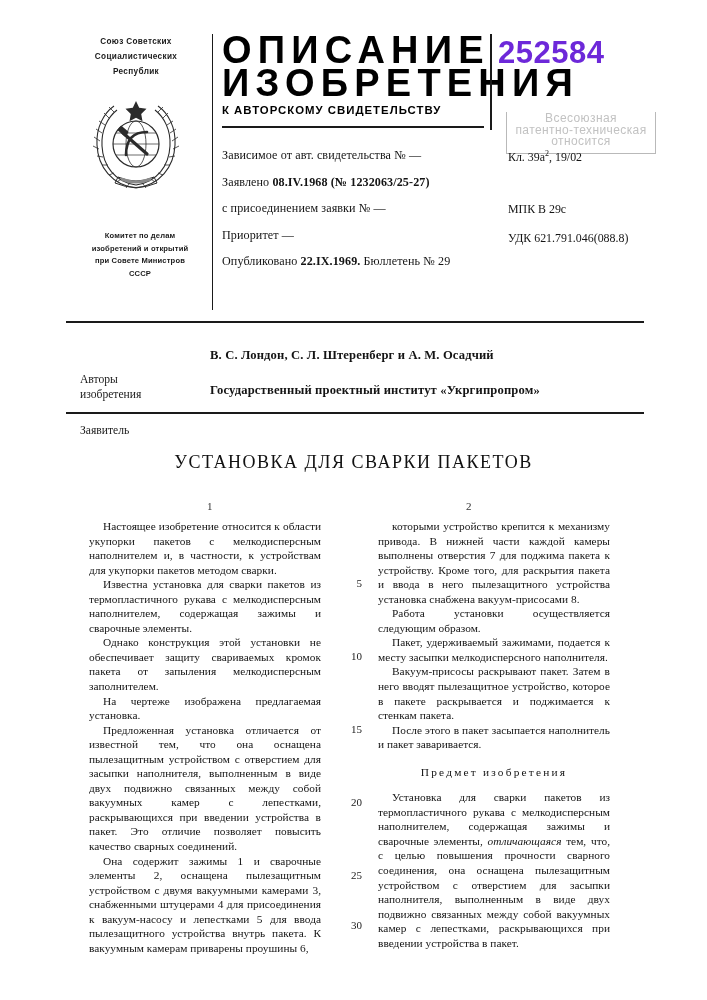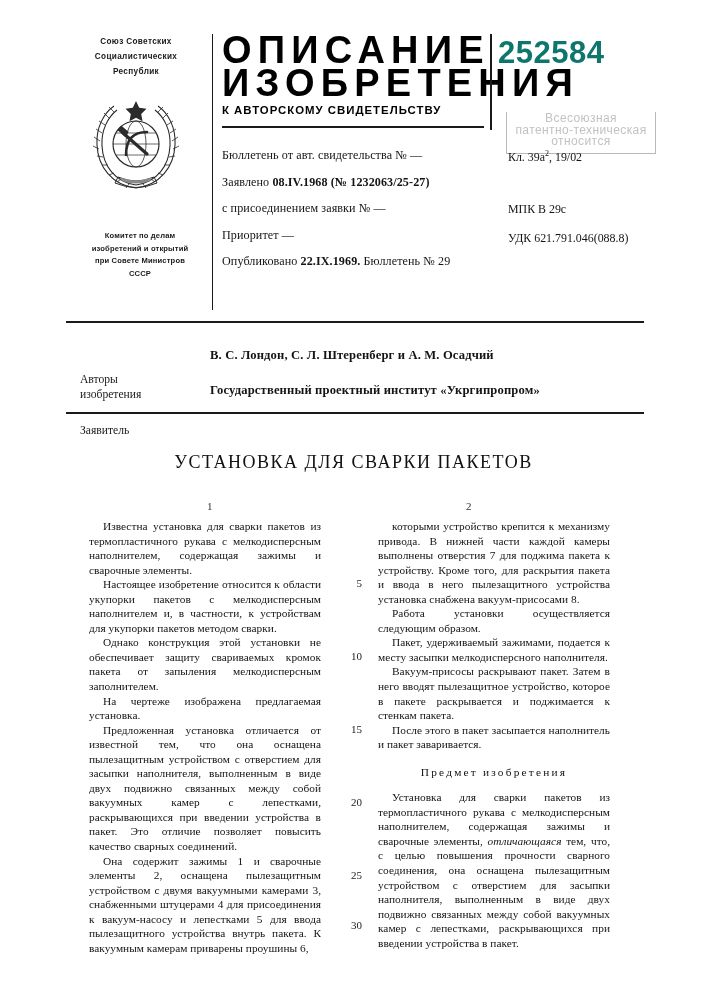--- a/index.html
+++ b/index.html
@@ -102,21 +102,21 @@
     color: #000;
   }
   .patent-number {
     position: absolute;
     left: 276px;
     top: 1px;
     font-family: "Liberation Sans", "DejaVu Sans", sans-serif;
     font-weight: bold;
     font-size: 31px;
     letter-spacing: 0.5px;
-    color: #0f766e;
+    color: #6d28d9;
   }
   .num-vrule {
     position: absolute;
     left: 268px;
     top: 0px;
     width: 2px;
     height: 96px;
     background: #1a1a1a;
   }
   .title-hr {
@@ -337,21 +337,21 @@
     <div class="title-block">
       <div class="bigtitle">ОПИСАНИЕ</div>
       <div class="bigtitle">ИЗОБРЕТЕНИЯ</div>
       <div class="subtitle">К АВТОРСКОМУ СВИДЕТЕЛЬСТВУ</div>
       <div class="num-vrule"></div>
       <div class="patent-number">252584</div>
       <div class="title-hr"></div>
     </div>
 
     <div class="biblio">
-      <div>Бюллетень от авт. свидетельства № —</div>
+      <div>Зависимое от авт. свидетельства № —</div>
       <div>
         <span>Заявлено</span>
         <span class="b">08.IV.1968</span>
         <span class="b">(№ 1232063/25-27)</span>
       </div>
       <div>с присоединением заявки № —</div>
       <div>Приоритет   —</div>
       <div>
         <span>Опубликовано</span>
         <span class="b">22.IX.1969.</span>
@@ -399,22 +399,22 @@
   <div class="gutter">
     <span style="top:58px">5</span>
     <span style="top:131px">10</span>
     <span style="top:204px">15</span>
     <span style="top:277px">20</span>
     <span style="top:350px">25</span>
     <span style="top:400px">30</span>
   </div>
 
   <div class="col col-left">
+    <p>Настоящее изобретение относится к области укупорки пакетов с мелкодисперсным наполнителем и, в частности, к устройствам для укупорки пакетов методом сварки.</p>
     <p>Известна установка для сварки пакетов из термопластичного рукава с мелкодисперсным наполнителем, содержащая зажимы и сварочные элементы.</p>
-    <p>Настоящее изобретение относится к области укупорки пакетов с мелкодисперсным наполнителем и, в частности, к устройствам для укупорки пакетов методом сварки.</p>
     <p>Однако конструкция этой установки не обеспечивает защиту свариваемых кромок пакета от запыления мелкодисперсным заполнителем.</p>
     <p>На чертеже изображена предлагаемая установка.</p>
     <p>Предложенная установка отличается от известной тем, что она оснащена пылезащитным устройством с отверстием для засыпки наполнителя, выполненным в виде двух подвижно связанных между собой вакуумных камер с лепестками, раскрывающихся при введении устройства в пакет. Это отличие позволяет повысить качество сварных соединений.</p>
     <p>Она содержит зажимы 1 и сварочные элементы 2, оснащена пылезащитным устройством с двумя вакуумными камерами 3, снабженными штуцерами 4 для присоединения к вакуум-насосу и лепестками 5 для ввода пылезащитного устройства внутрь пакета. К вакуумным камерам приварены проушины 6,</p>
   </div>
 
   <div class="col col-right">
     <p>которыми устройство крепится к механизму привода. В нижней части каждой камеры выполнены отверстия 7 для поджима пакета к устройству. Кроме того, для раскрытия пакета и ввода в него пылезащитного устройства установка снабжена вакуум-присосами 8.</p>
     <p>Работа установки осуществляется следующим образом.</p>
     <p>Пакет, удерживаемый зажимами, подается к месту засыпки мелкодисперсного наполнителя.</p>

